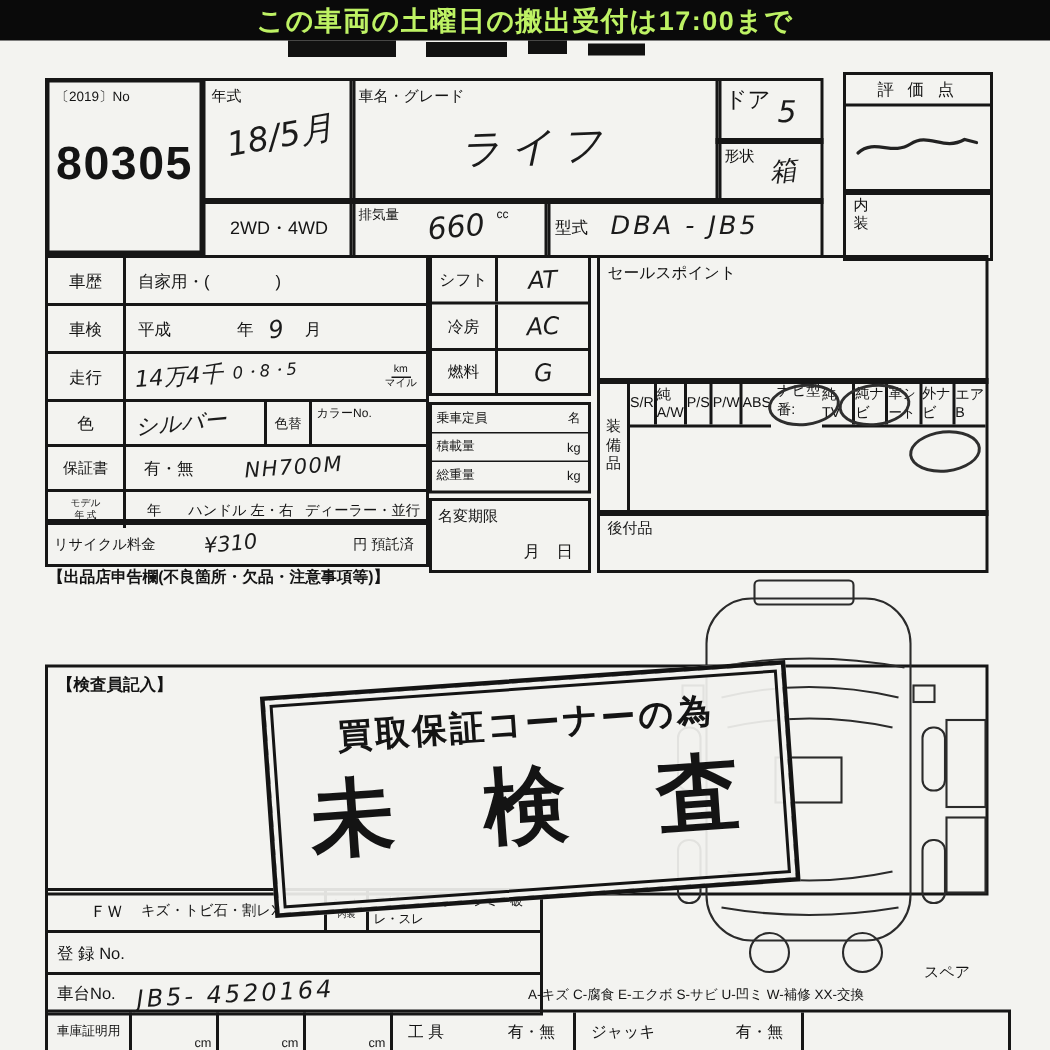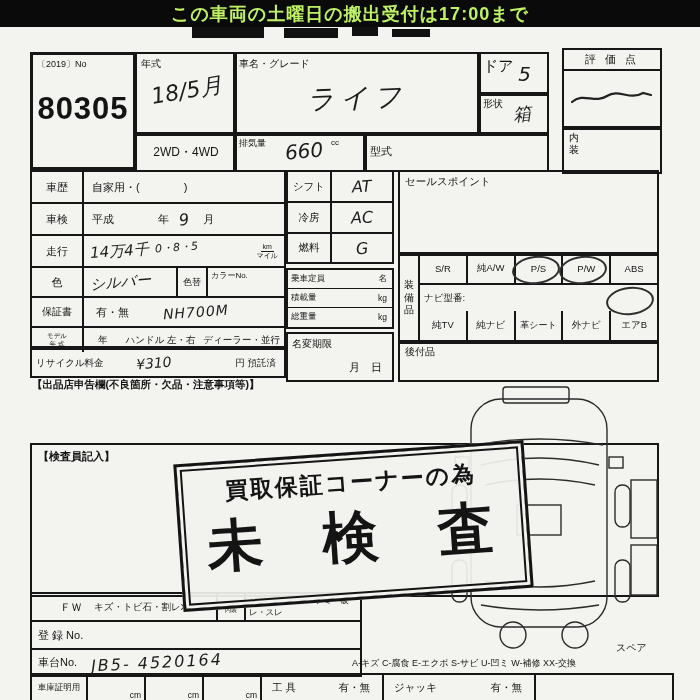--- a/index.html
+++ b/index.html
@@ -75,20 +75,21 @@
   <div class="b" style="left:135px;top:132px;width:98px;height:36px;display:flex;align-items:center;justify-content:center;font-size:12px;">
     <span>2WD・4WD</span>
   </div>
   <div class="b" style="left:233px;top:132px;width:130px;height:36px;">
     <div class="t" style="left:4px;top:3px;font-size:9px;">排気量</div>
     <div class="t hand" style="left:50px;top:5px;font-size:20px;transform:rotate(-5deg);">660</div>
     <div class="t" style="left:96px;top:4px;font-size:8px;">cc</div>
   </div>
   <div class="b" style="left:363px;top:132px;width:182px;height:36px;">
     <div class="t" style="left:5px;top:10px;font-size:11px;">型式</div>
+    <div class="t hand" style="left:42px;top:7px;font-size:17px;letter-spacing:2px;">DBA - JB5</div>
   </div>
 
   <div class="b" style="left:30px;top:170px;width:252px;height:174px;">
     <div class="row brb" style="height:30px;">
       <div class="brr" style="width:50px;height:100%;display:flex;align-items:center;justify-content:center;font-size:11px;">車歴</div>
       <div style="padding-left:8px;font-size:11px;">自家用・(　　　　)</div>
     </div>
     <div class="row brb" style="height:30px;">
       <div class="brr" style="width:50px;height:100%;display:flex;align-items:center;justify-content:center;font-size:11px;">車検</div>
       <span style="margin-left:8px;font-size:11px;">平成</span>
@@ -175,21 +176,21 @@
   </div>
 
   <div class="b" style="left:398px;top:170px;width:257px;height:82px;">
     <div class="t" style="left:5px;top:3px;font-size:10.5px;">セールスポイント</div>
   </div>
 
   <div class="b" style="left:398px;top:252px;width:257px;height:88px;display:flex;">
     <div class="brr" style="width:18px;display:flex;align-items:center;justify-content:center;">
       <span style="width:11px;font-size:10px;line-height:1.25;text-align:center;">装備品</span>
     </div>
-    <div style="flex:1;display:flex;flex-direction:column;">
+    <div style="flex:1;display:flex;flex-direction:row;">
       <div class="row brb" style="height:29px;">
         <div class="brr" style="flex:1;height:100%;display:flex;align-items:center;justify-content:center;font-size:9.5px;">S/R</div>
         <div class="brr" style="flex:1;height:100%;display:flex;align-items:center;justify-content:center;font-size:9.5px;">純A/W</div>
         <div class="brr" style="flex:1;height:100%;display:flex;align-items:center;justify-content:center;font-size:9.5px;">P/S</div>
         <div class="brr" style="flex:1;height:100%;display:flex;align-items:center;justify-content:center;font-size:9.5px;">P/W</div>
         <div style="flex:1;height:100%;display:flex;align-items:center;justify-content:center;font-size:9.5px;">ABS</div>
       </div>
       <div class="row" style="height:26px;padding-left:4px;font-size:9.5px;">
         <span>ナビ型番:</span>
       </div>

